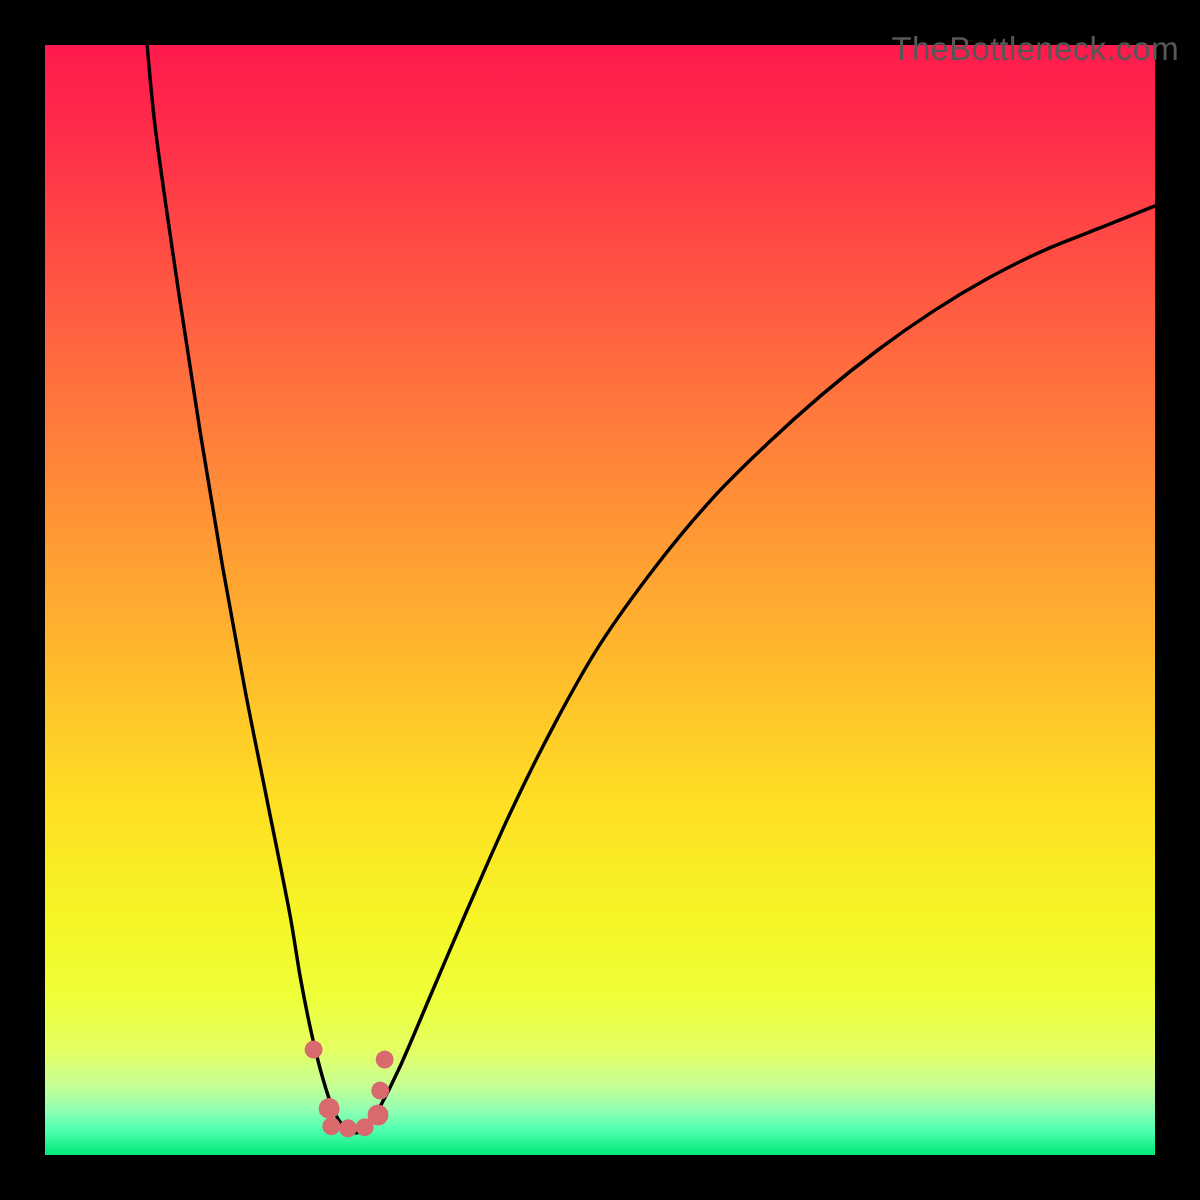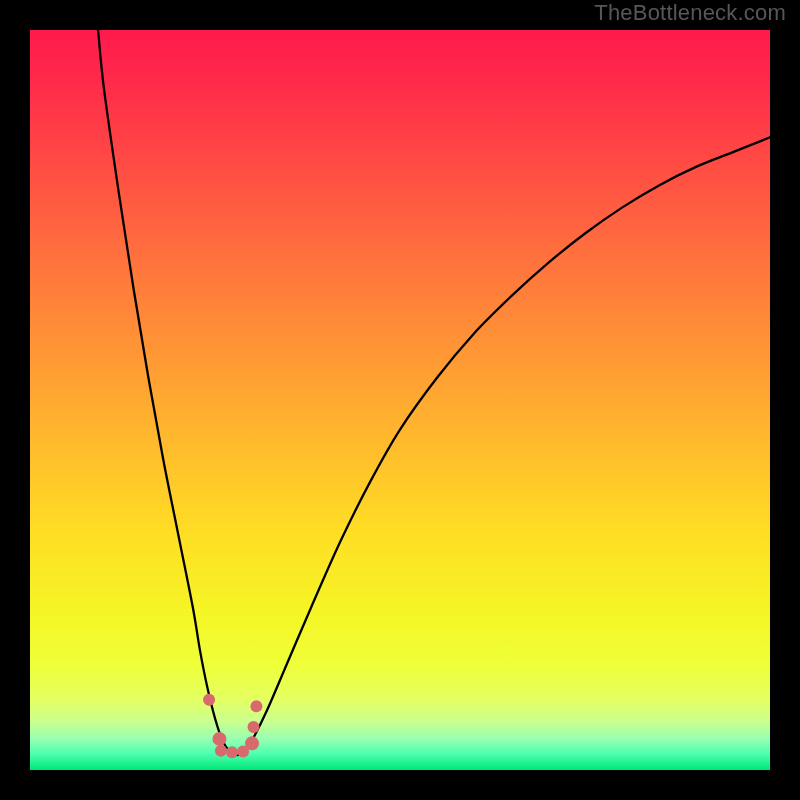--- a/index.html
+++ b/index.html
@@ -34,21 +34,21 @@
     width: 100%;
     height: 100%;
   }
   .overlay {
     position: absolute;
     left: 0;
     top: 0;
   }
   .watermark {
     position: absolute;
-    top: 0;
+    top: 20px;
     right: 14px;
     color: #575757;
     font-size: 22px;
     font-weight: 400;
     letter-spacing: 0.2px;
     user-select: none;
   }
 </style>
 </head>
 <body>

